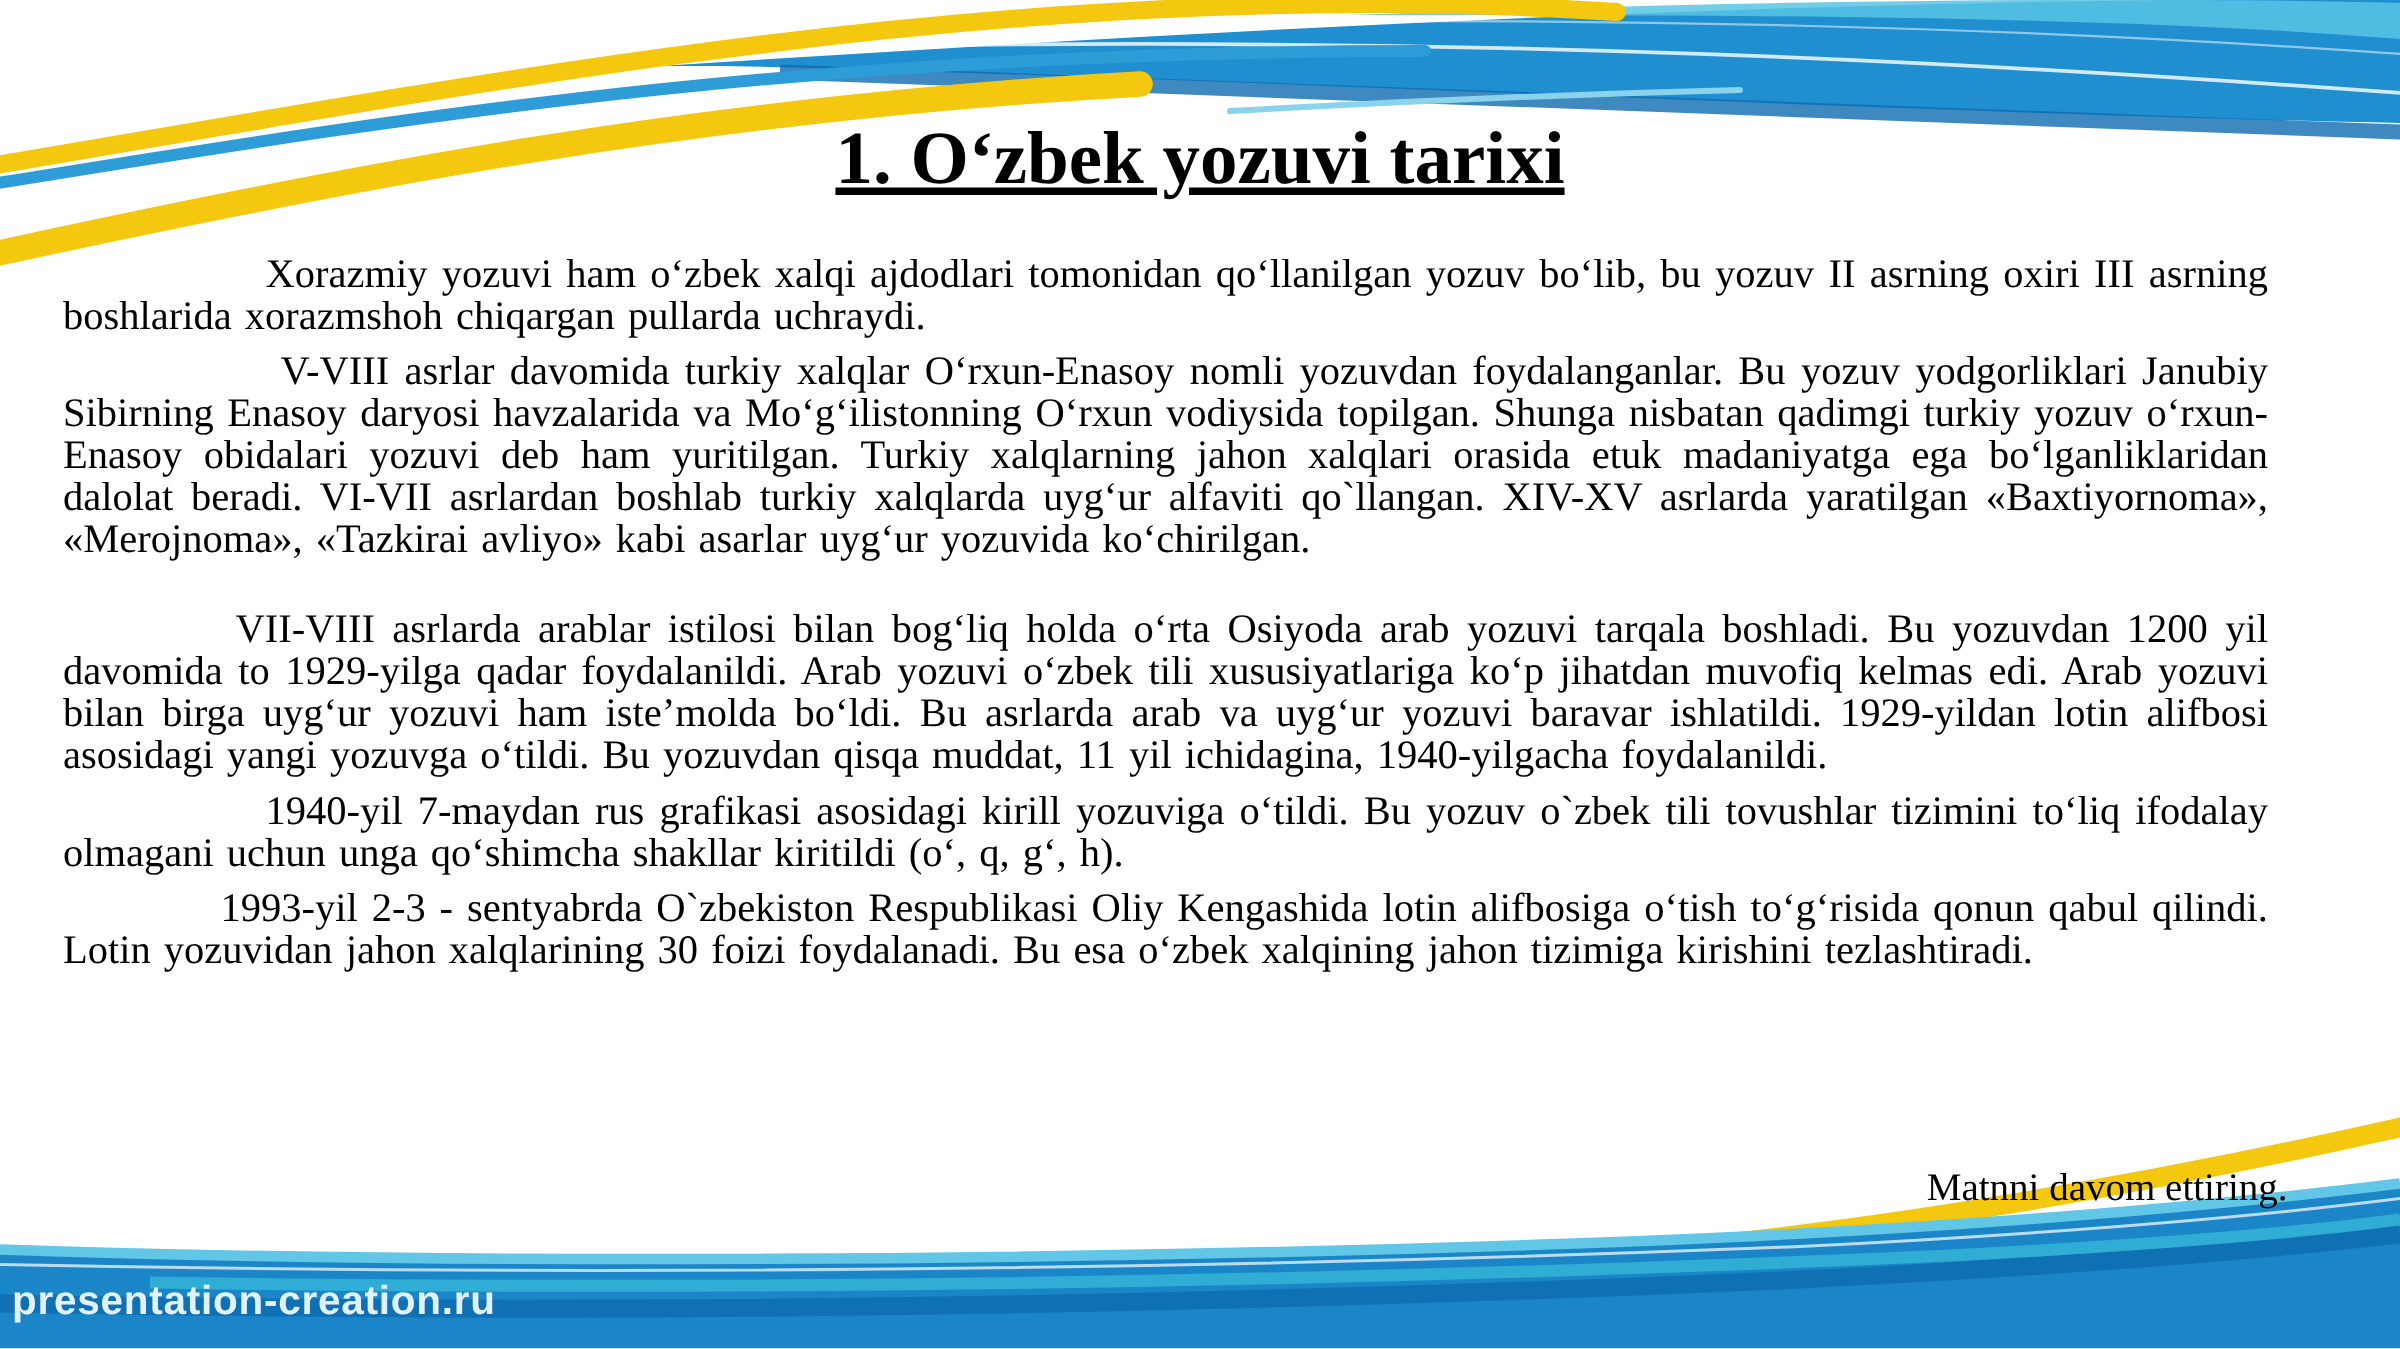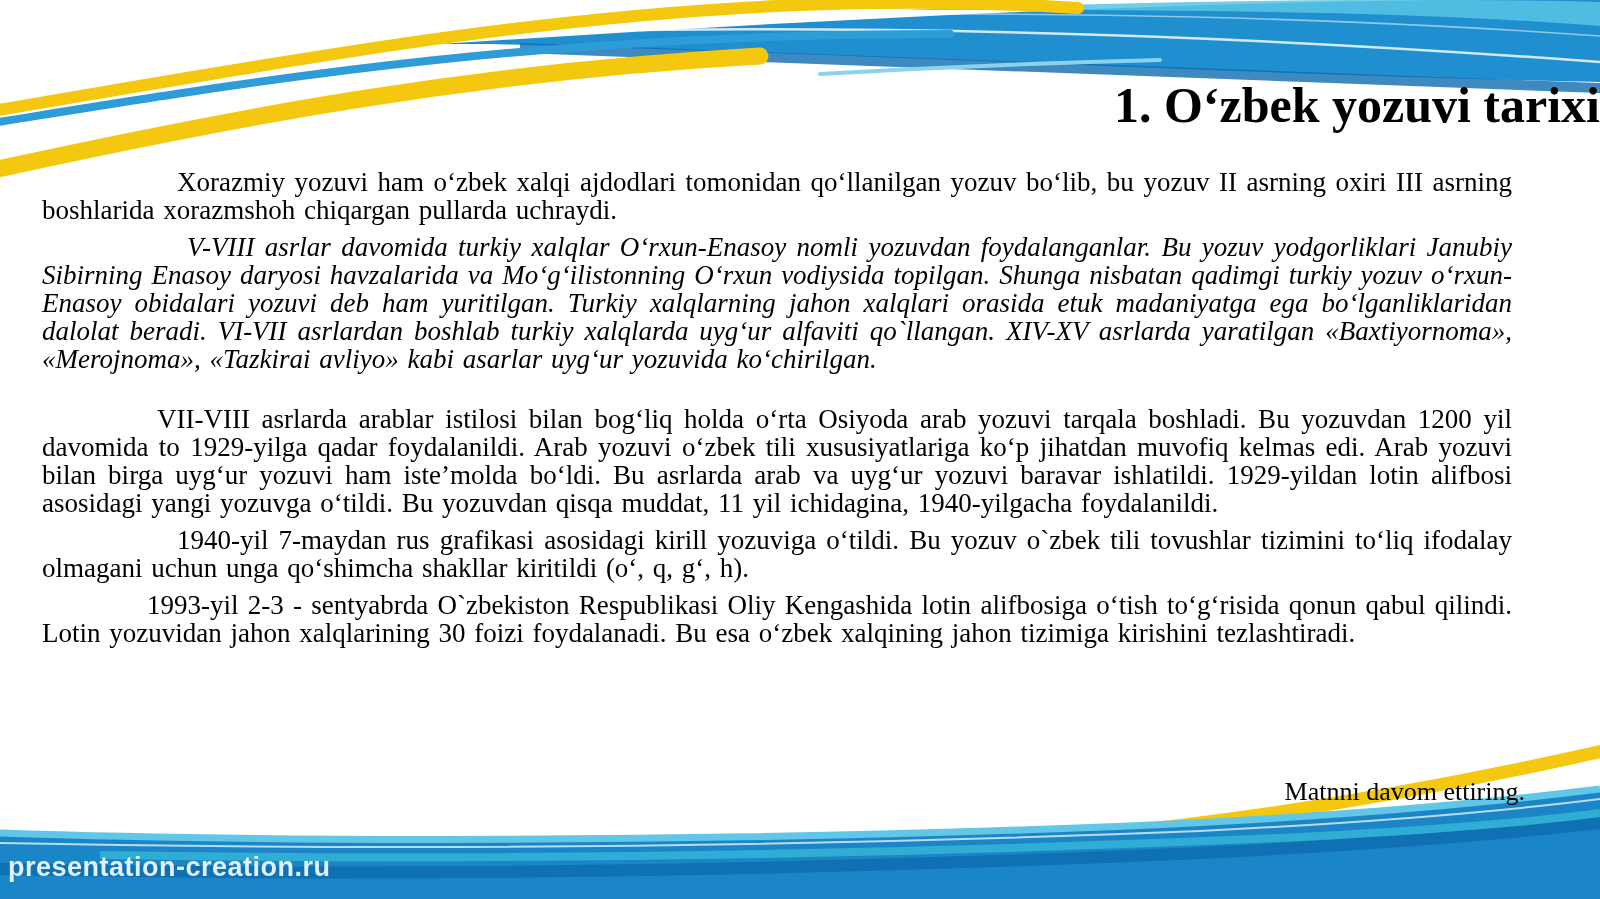--- a/index.html
+++ b/index.html
@@ -6,29 +6,29 @@
   body{
     width:1600px;height:899px;overflow:hidden;background:#ffffff;
     font-family:"Liberation Serif", serif;position:relative;
   }
   .slide{position:absolute;inset:0;}
   .deco{position:absolute;left:0;width:1600px;pointer-events:none;z-index:1;}
   .deco.top{top:0;height:200px;}
   .deco.bottom{bottom:0;height:160px;}
   .title{
     position:absolute;top:76px;left:0;width:100%;margin:0;
-    text-align:right;font-size:50px;font-weight:bold;color:#000;z-index:2;
+    text-align:center;font-size:50px;font-weight:bold;color:#000;z-index:2;text-decoration:underline;
   }
   .body-text{
     position:absolute;top:168px;left:42px;width:1470px;z-index:2;
     font-size:27px;line-height:28px;color:#000;text-align:justify;word-spacing:2px;
   }
   .body-text p{margin:0 0 9px 0;}
   .body-text p:nth-of-type(1){text-indent:135px;}
-  .body-text p:nth-of-type(2){text-indent:145px;font-style:italic;}
+  .body-text p:nth-of-type(2){text-indent:145px;}
   .body-text p:nth-of-type(3){text-indent:115px;margin-top:32px;}
   .body-text p:nth-of-type(4){text-indent:135px;font-family:Liberation Serif, serif;}
   .body-text p:nth-of-type(5){text-indent:105px;}
   .body-text p:nth-of-type(6){text-indent:95px;}
   .footer-prompt{
     position:absolute;top:777px;right:75px;z-index:3;
     font-size:26px;color:#000;
   }
   .watermark{
     position:absolute;left:8px;bottom:16px;z-index:4;

